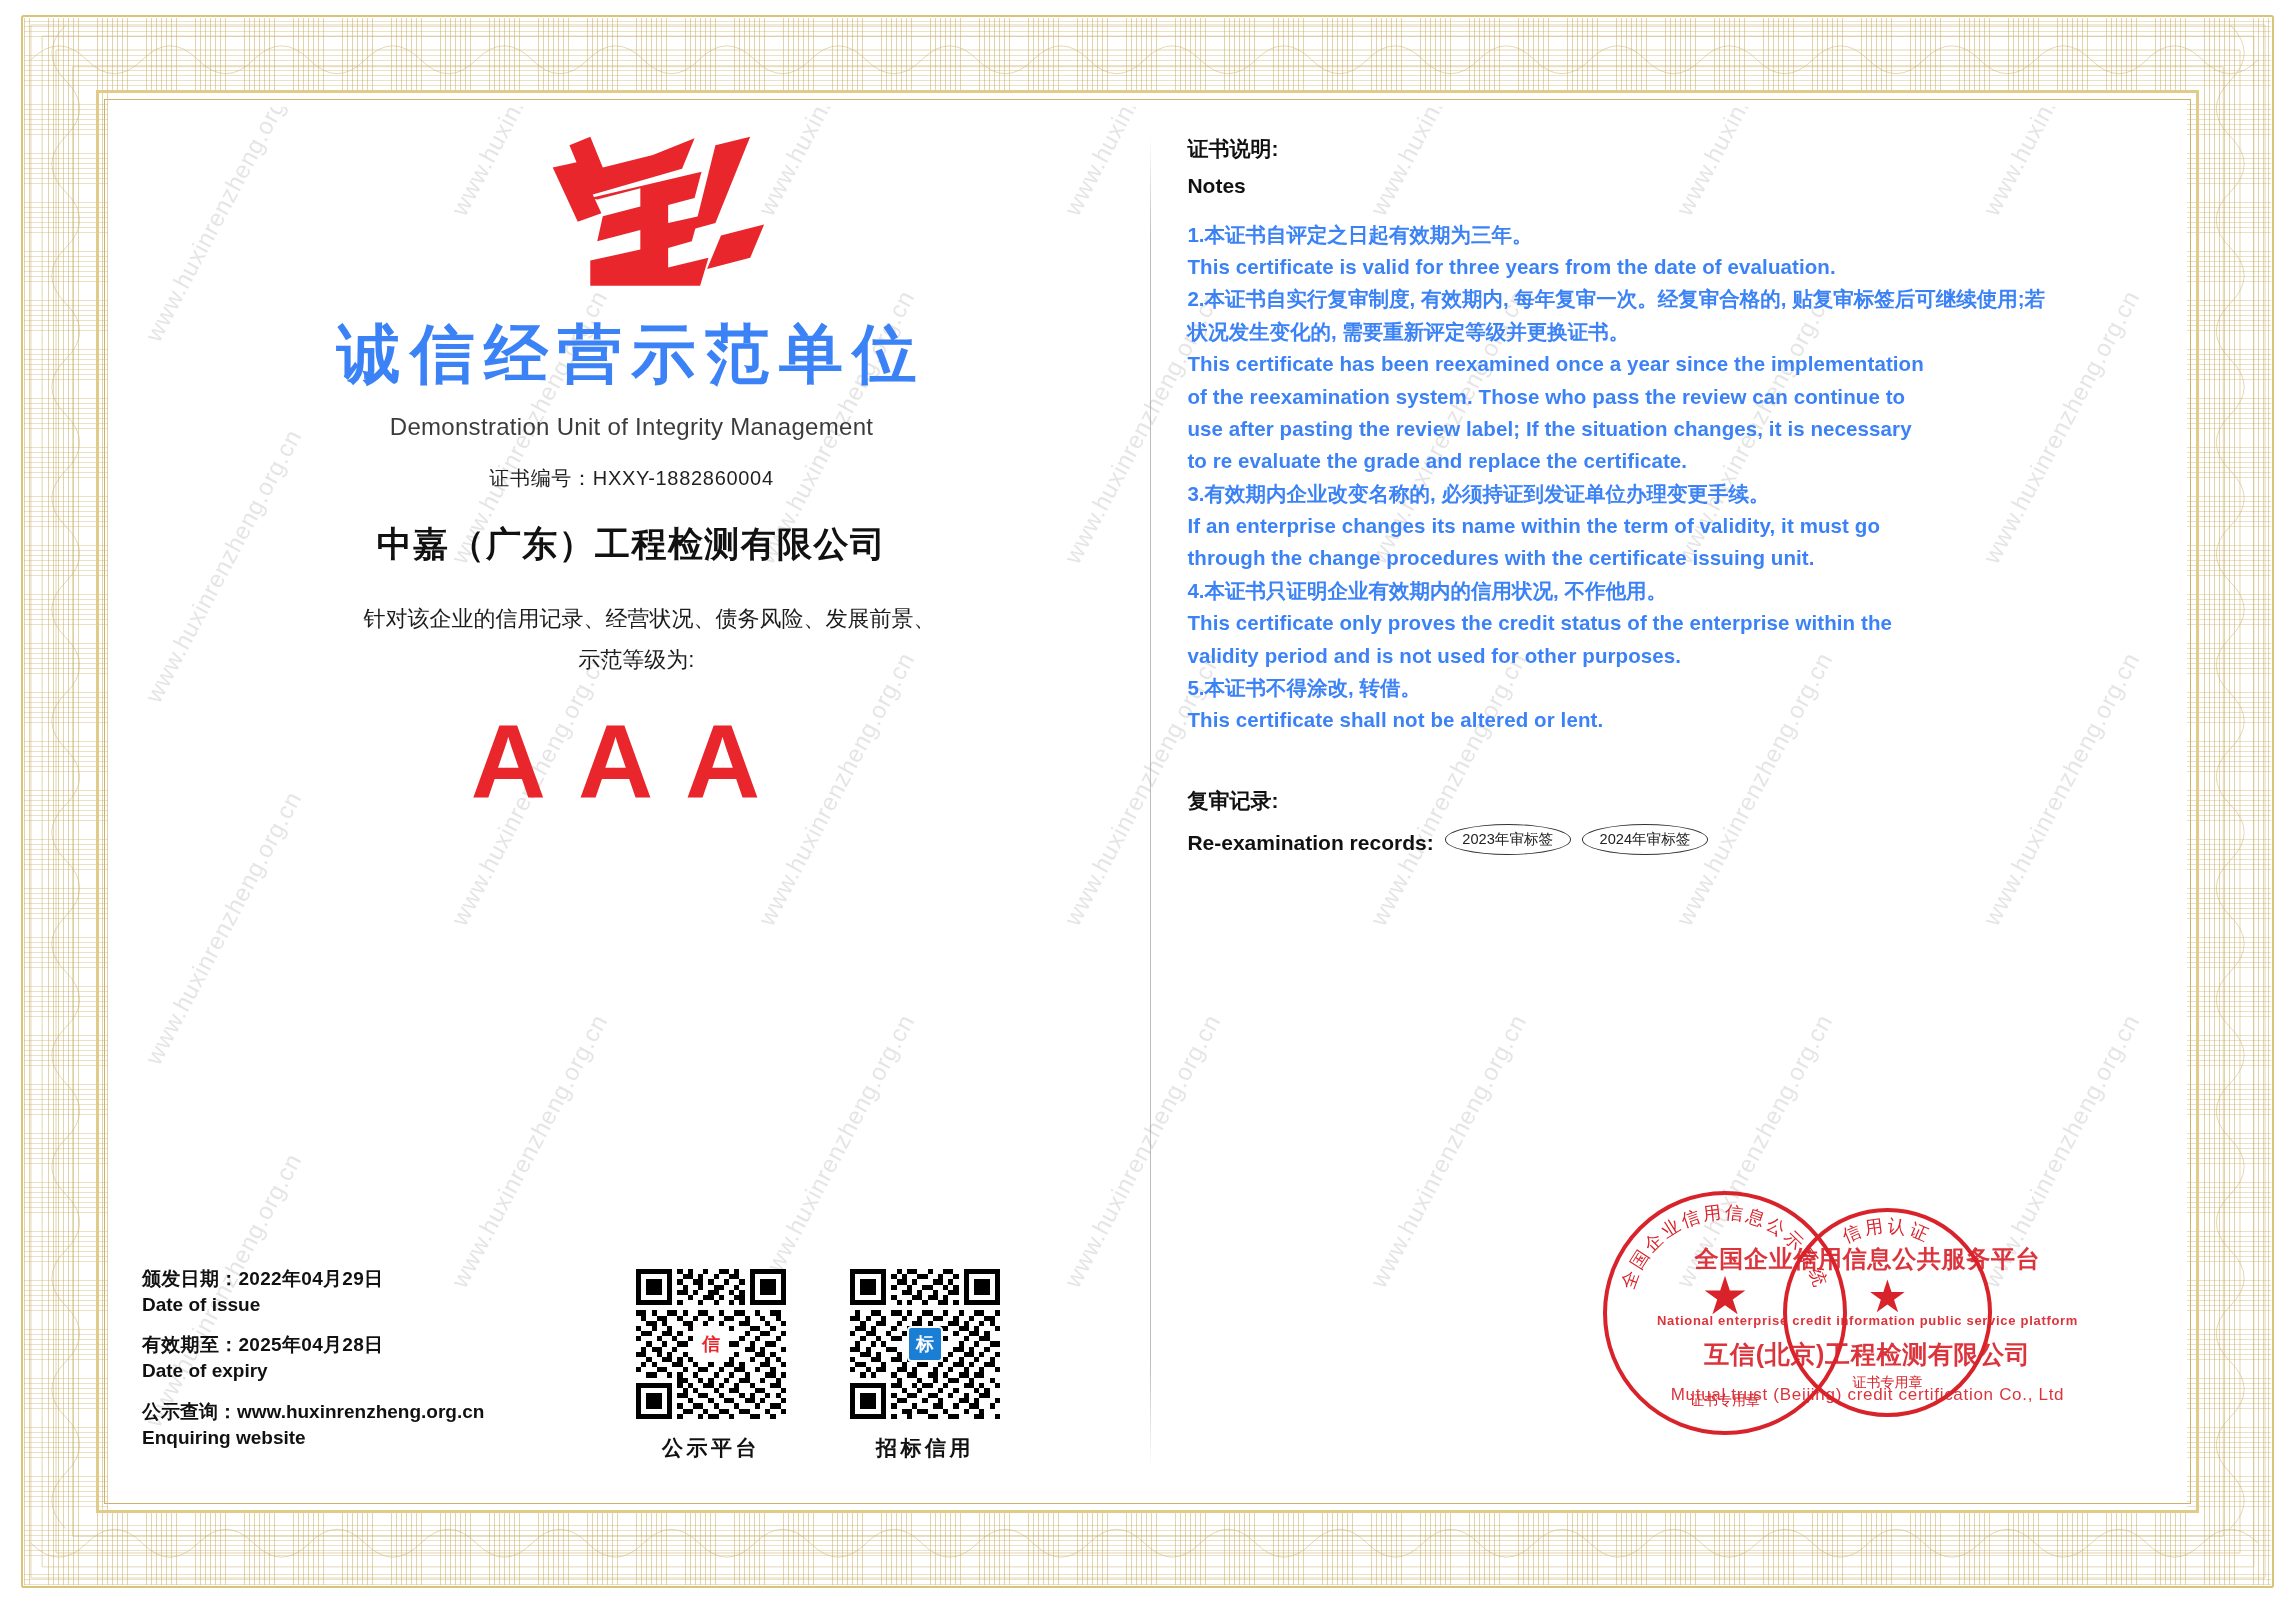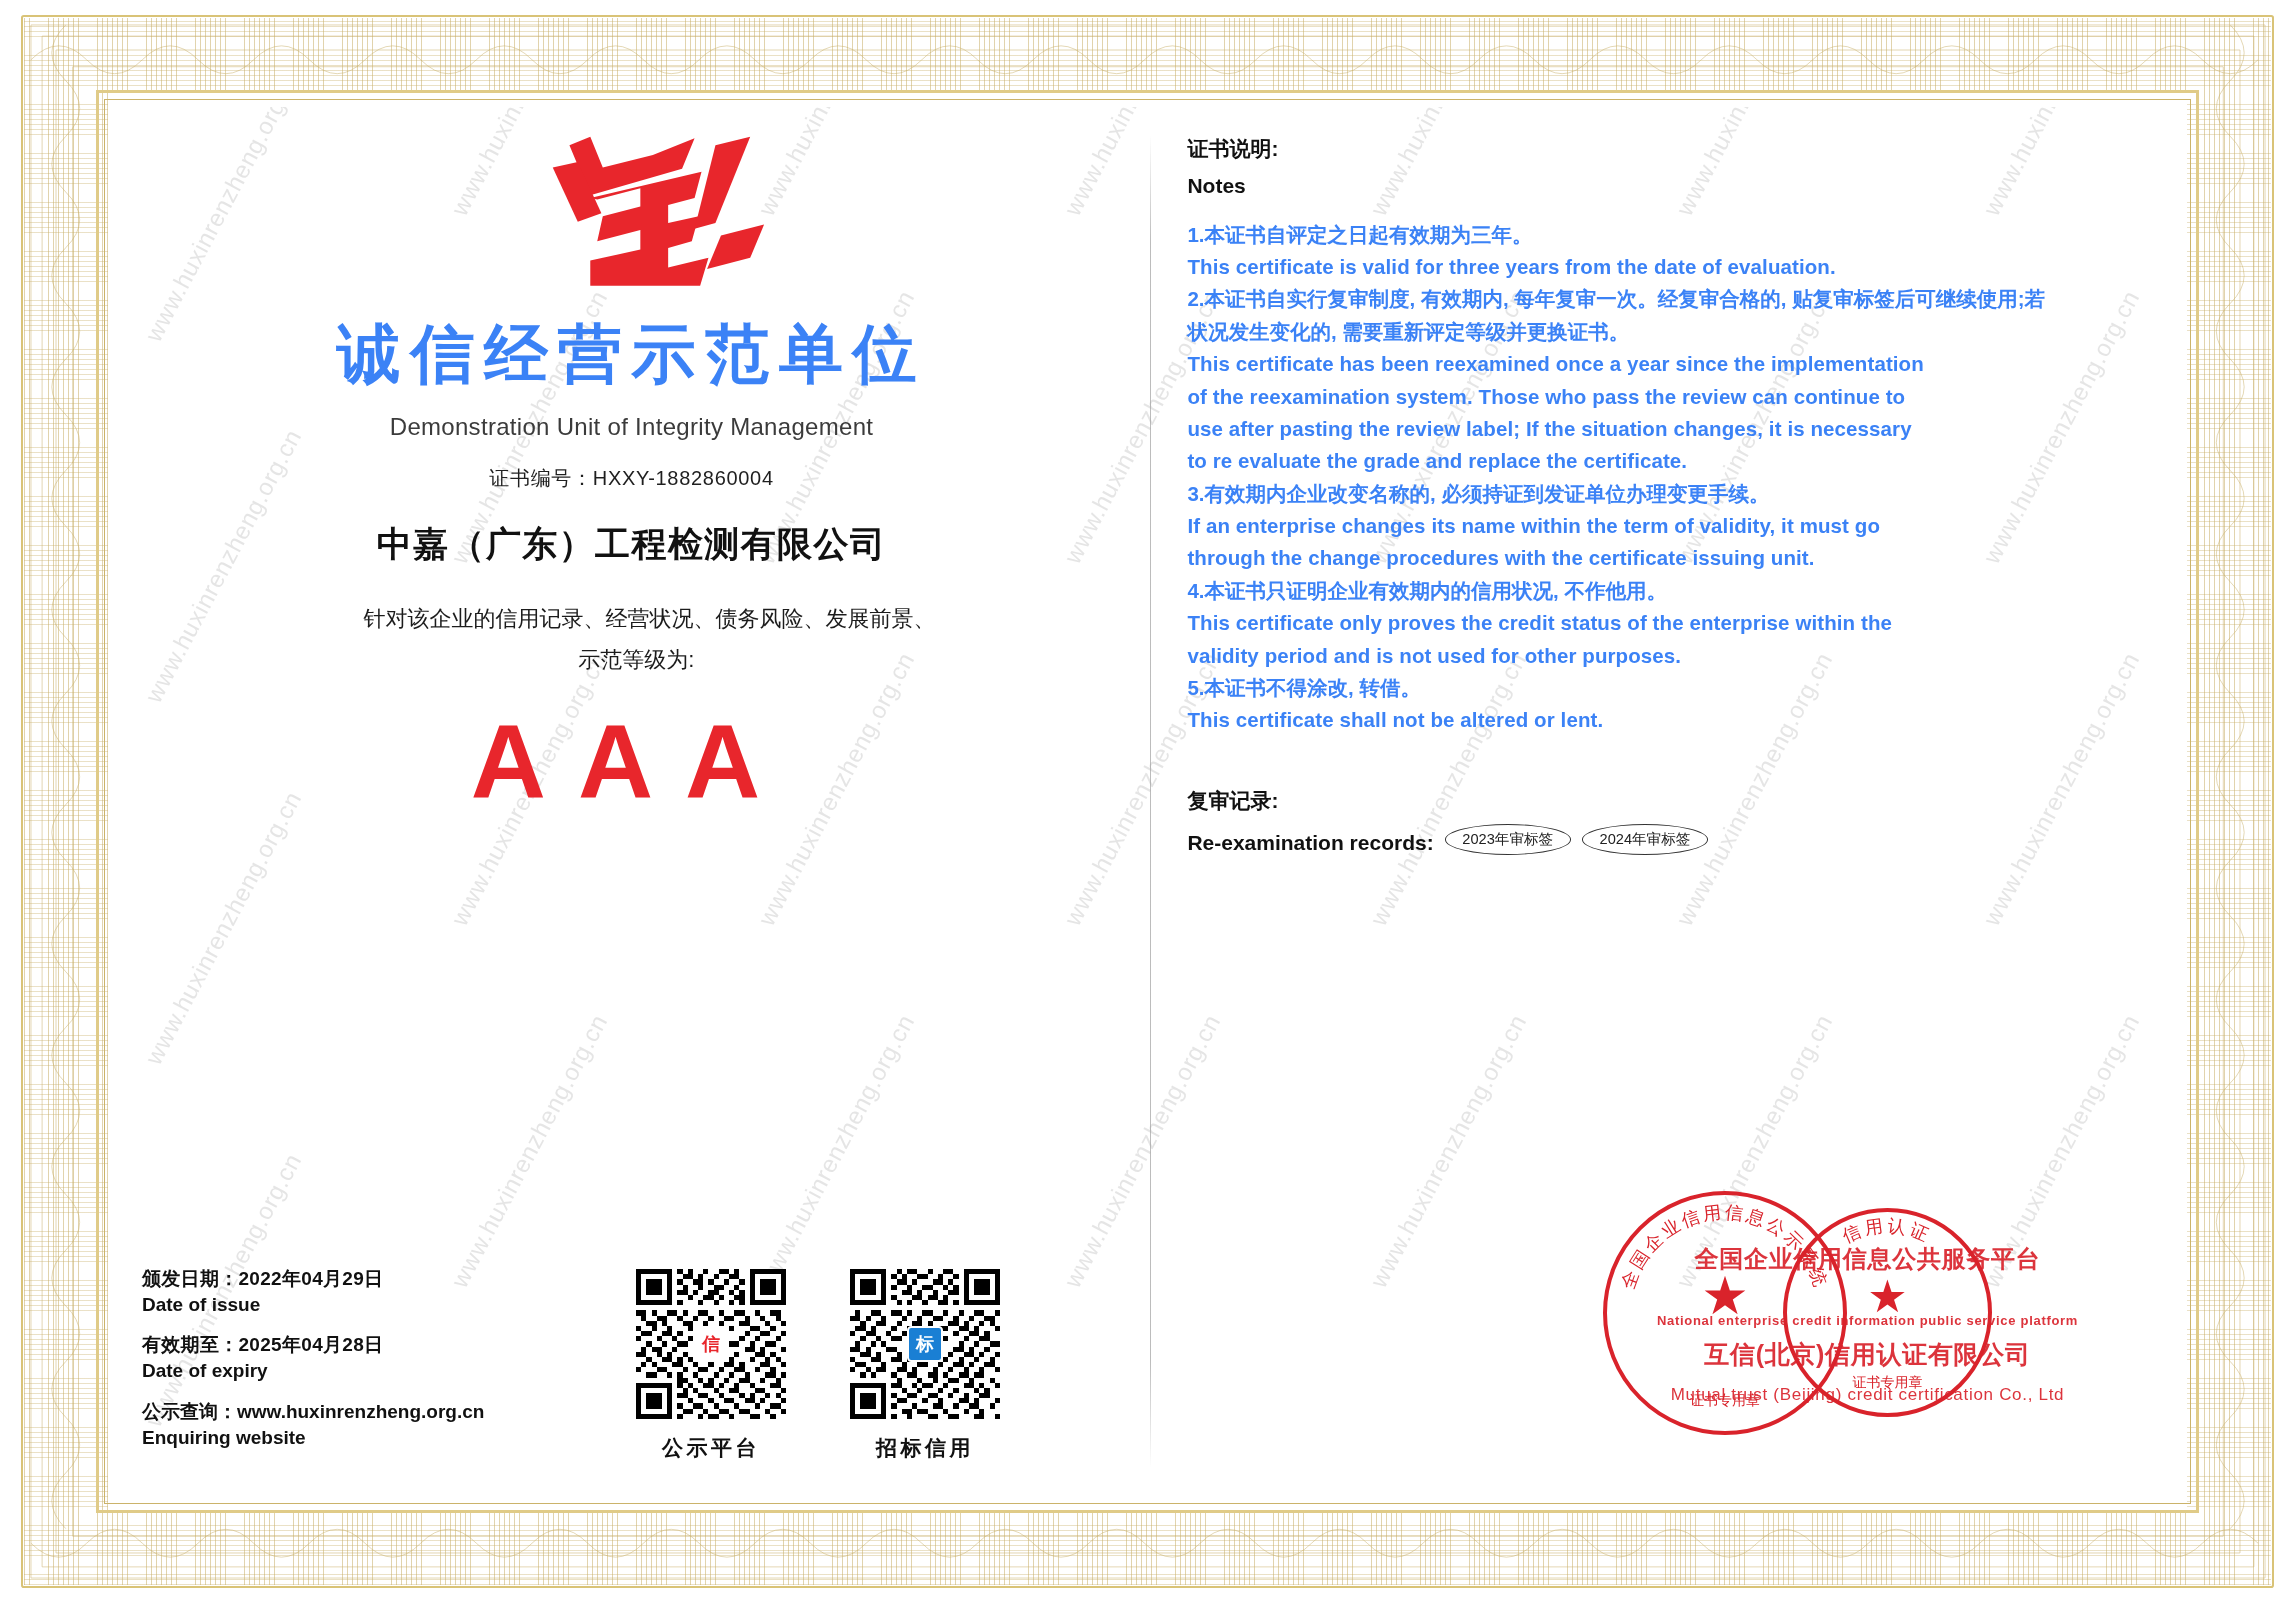--- a/index.html
+++ b/index.html
@@ -933,20 +933,20 @@
                 </defs>
               <text font-size="26" fill="#d9232b" letter-spacing="5" font-family="Liberation Sans, sans-serif">
                 <textPath href="#arcR" startOffset="50%" text-anchor="middle">信用认证</textPath>
               </text>
             </svg>
             <div class="seal-bottom-text">证书专用章</div>
           </div>
 
           <div class="seal-overlay-text seal-overlay-1">全国企业信用信息公共服务平台</div>
           <div class="seal-overlay-text seal-overlay-2">National enterprise credit information public service platform</div>
-          <div class="seal-overlay-text seal-overlay-3">互信(北京)信用认证有限公司</div>
+          <div class="seal-overlay-text seal-overlay-3">互信(北京)工程检测有限公司</div>
           <div class="seal-overlay-text seal-overlay-4">Mutual trust (Beijing) credit certification Co., Ltd</div>
         </div>
       </div>
     </div>
   </div>
 </div>
 
 
 </body></html>

